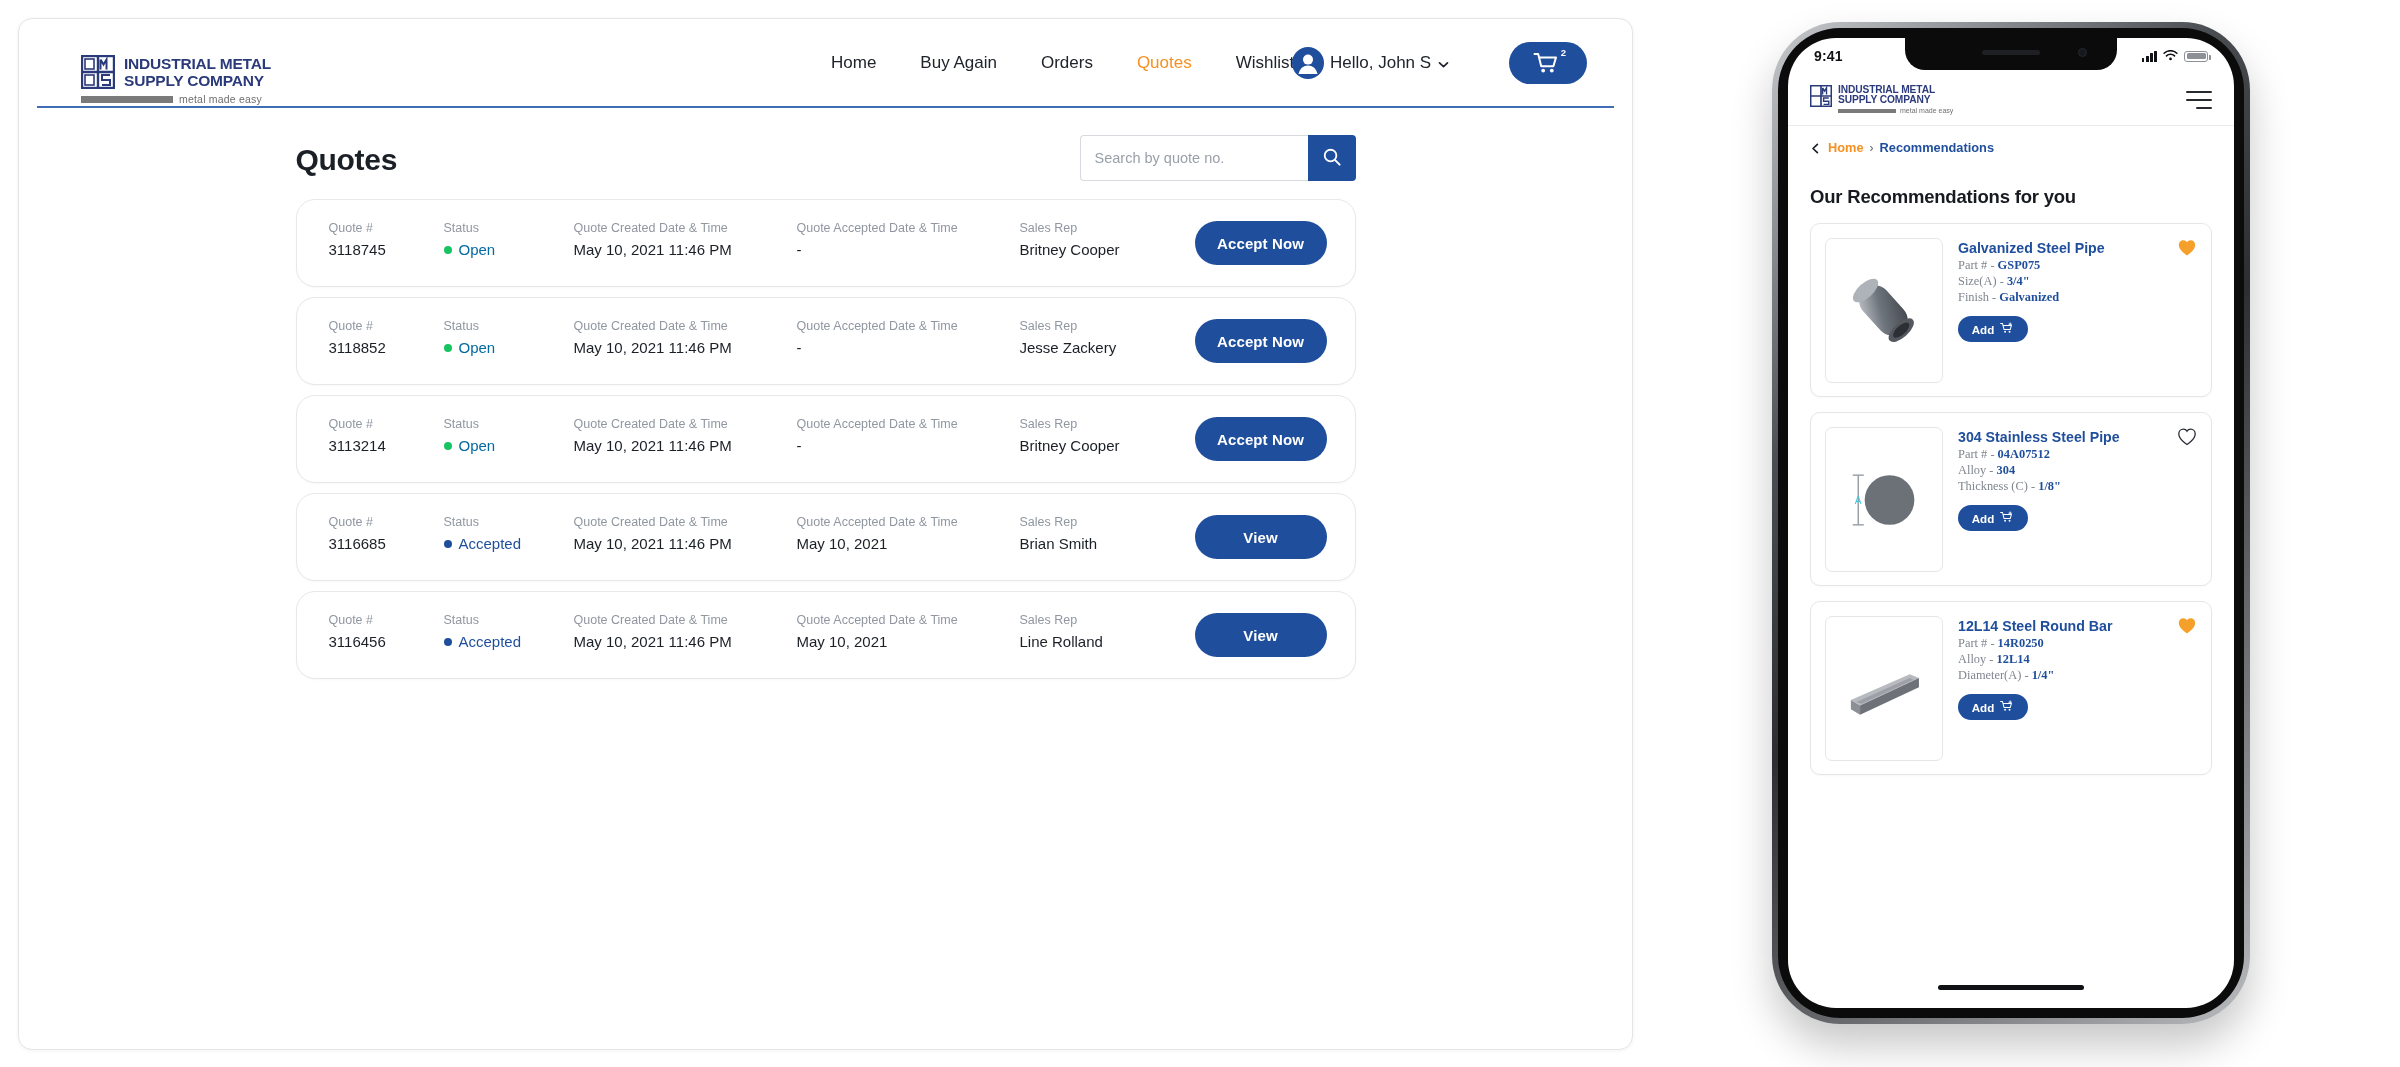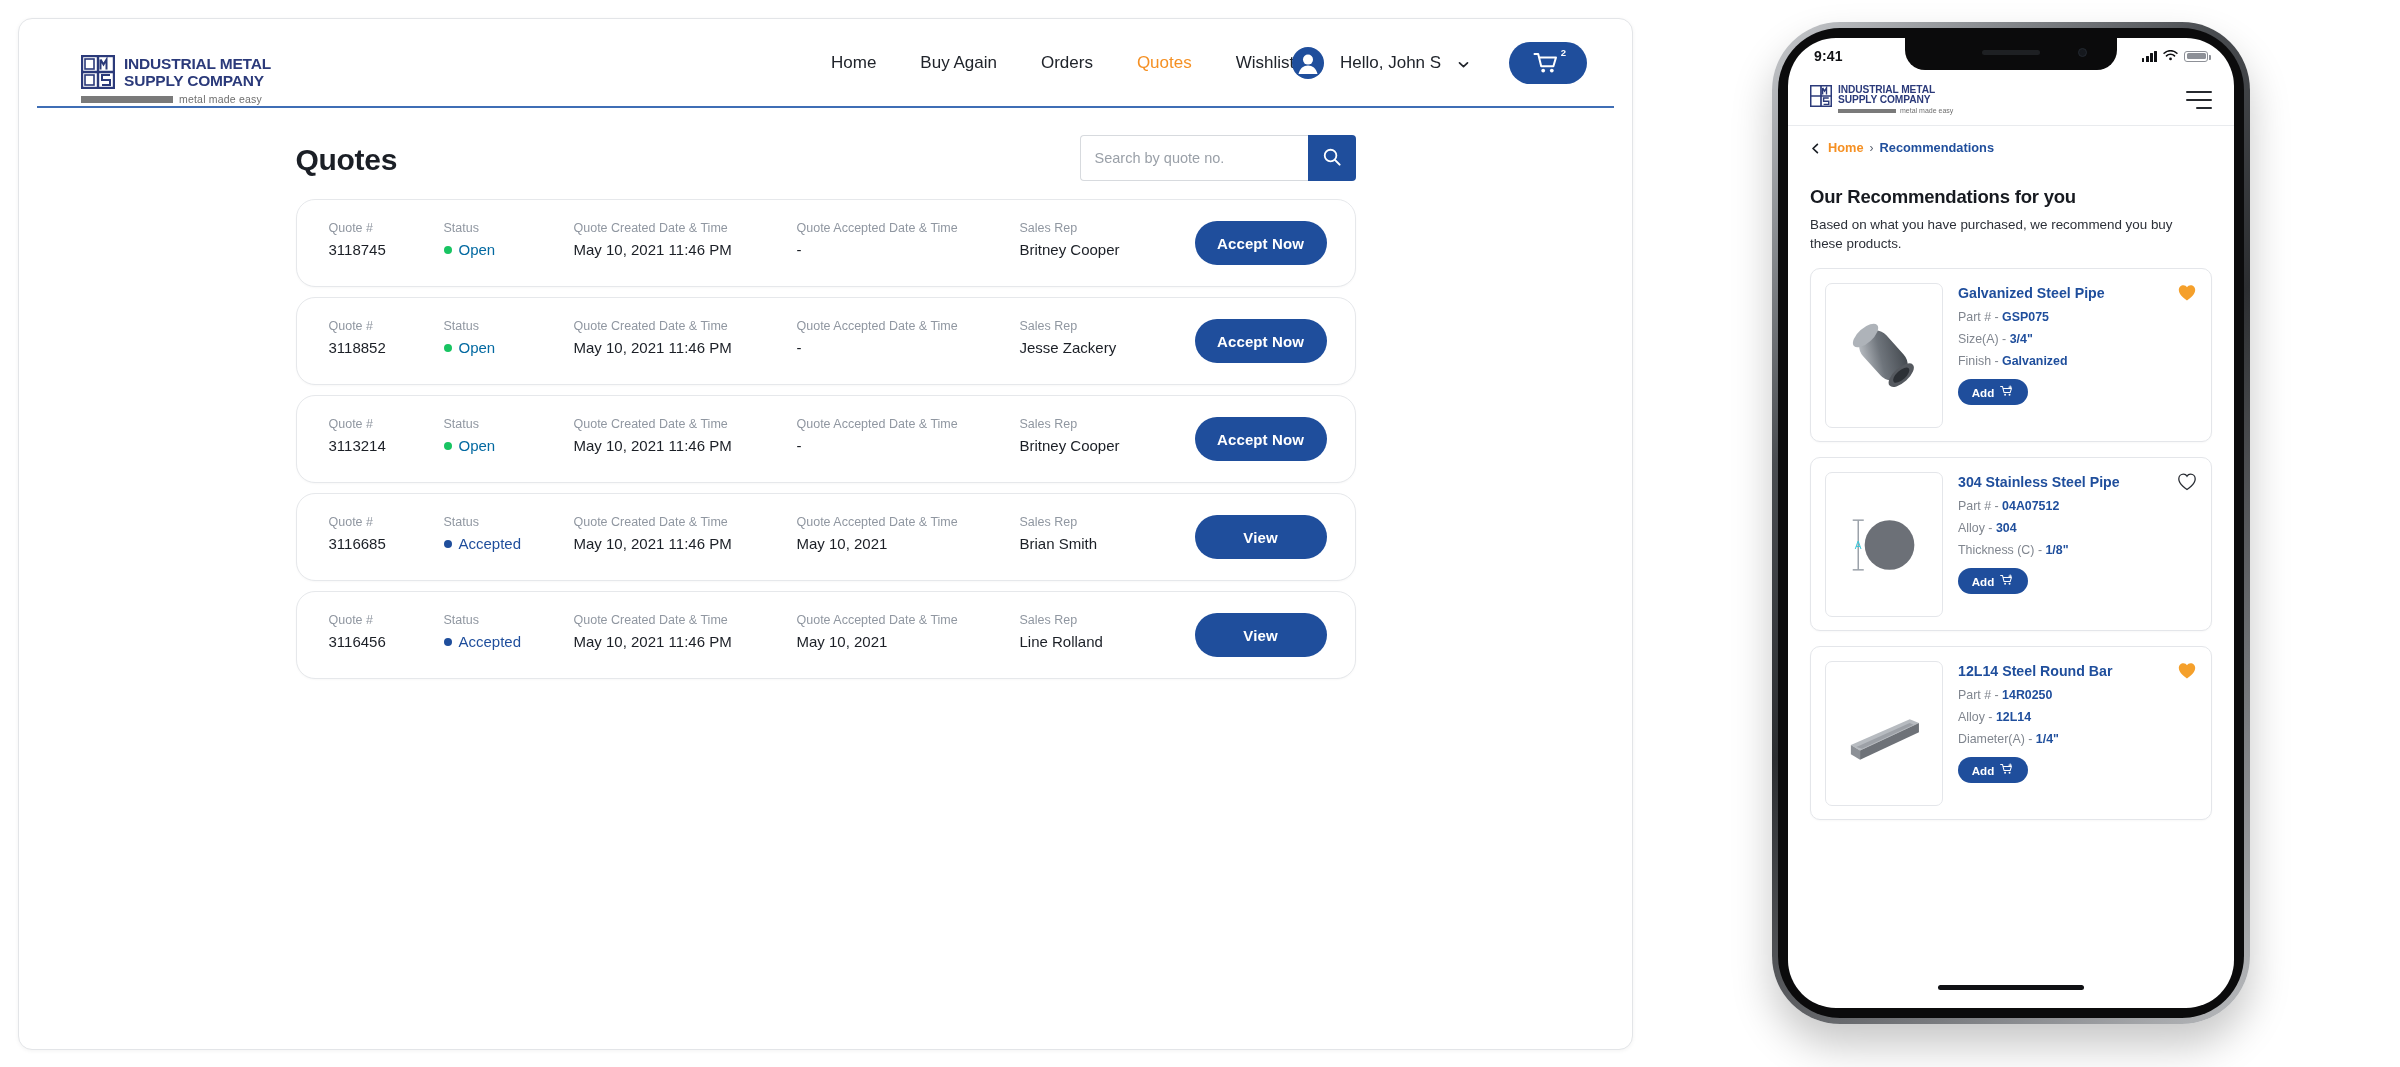--- a/index.html
+++ b/index.html
@@ -50,21 +50,21 @@
     display: flex; align-items: center; gap: 0px;
   }
   .nav-link {
     font-size: 17px; color: #20242b; padding: 0 22px;
     text-decoration: none; cursor: pointer; white-space: nowrap;
   }
   .nav-link.active { color: #f59023; }
 
   .dk-user {
     position: absolute; left: 1273px; top: 0; height: 88px;
-    display: flex; align-items: center; gap: 16px; cursor: pointer;
+    display: flex; align-items: center; gap: 6px; cursor: pointer;
   }
   .avatar {
     width: 32px; height: 32px; border-radius: 50%;
     background: #1f4e9c; display:flex; align-items:center; justify-content:center;
   }
   .avatar svg { display:block; }
   .user-name { font-size: 17px; color: #20242b; white-space: nowrap; }
   .chev { width: 13px; height: 13px; }
 
   .cart-btn {
@@ -264,21 +264,21 @@
   .prod-thumb {
     width: 118px; height: 145px; flex: 0 0 118px;
     border: 1px solid #e4e6ea; border-radius: 7px;
     background: #fff; display:flex; align-items:center; justify-content:center;
   }
   .prod-info { flex: 1; position: relative; padding-top: 2px; }
   .prod-name {
     font-size: 14.2px; font-weight: 700; color: #1f4e9c;
     line-height: 1.2; padding-right: 28px; cursor: pointer;
   }
-  .spec { font-size: 12.4px; color: #80868f; margin-top: 8px; white-space: nowrap; }
+  .spec { font-size: 12.4px; color: #80868f; margin-top: 1px; white-space: nowrap; font-family: Liberation Serif, serif; }
   .spec b { color: #1f4e9c; font-weight: 700; }
   .heart {
     position: absolute; right: 0; top: 0; width: 20px; height: 20px; cursor: pointer;
   }
   .add-btn {
     margin-top: 11px;
     width: 70px; height: 26px; border-radius: 13px;
     background: #1f4e9c; border: none; cursor: pointer;
     color: #fff; font-size: 11.6px; font-weight: 700;
     font-family: "Liberation Sans", sans-serif;
@@ -581,21 +581,20 @@
             <svg viewBox="0 0 11 11" width="11" height="11">
               <path d="M7.4 1.4 L3 5.5 L7.4 9.6" fill="none" stroke="#1b1f26" stroke-width="1.7" stroke-linecap="round" stroke-linejoin="round"></path>
             </svg>
           </span>
           <span class="crumb-home">Home</span>
           <span class="crumb-sep">›</span>
           <span class="crumb-cur">Recommendations</span>
         </div>
 
         <div class="rec-title">Our Recommendations for you</div>
-        <div class="rec-sub">Based on what you have purchased, we recommend you buy these products.</div>
 
         <div class="prod-card">
           <div class="prod-thumb">
             <svg viewBox="0 0 100 100" width="92" height="92">
               <defs>
                 <linearGradient id="g1" x1="0" y1="0" x2="1" y2="1">
                   <stop offset="0%" stop-color="#c9cdd2"></stop>
                     <stop offset="45%" stop-color="#6f757c"></stop>
                   <stop offset="100%" stop-color="#3d4248"></stop>
                 </linearGradient>

